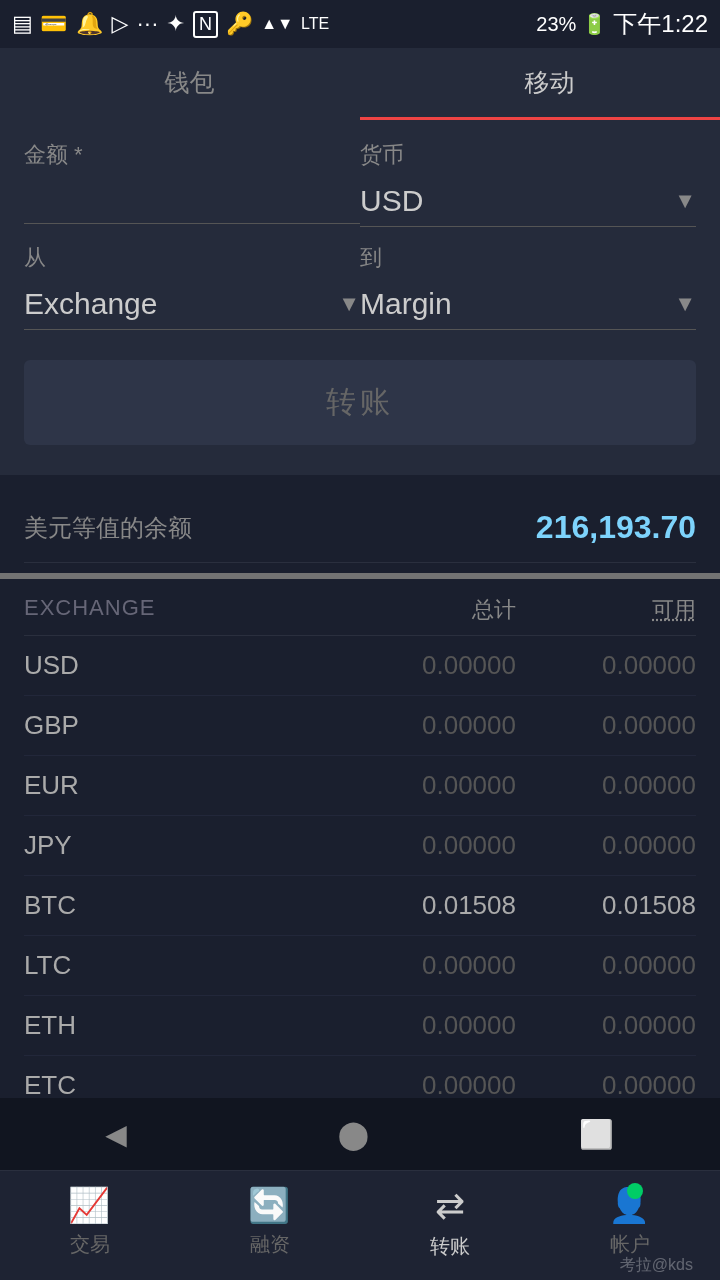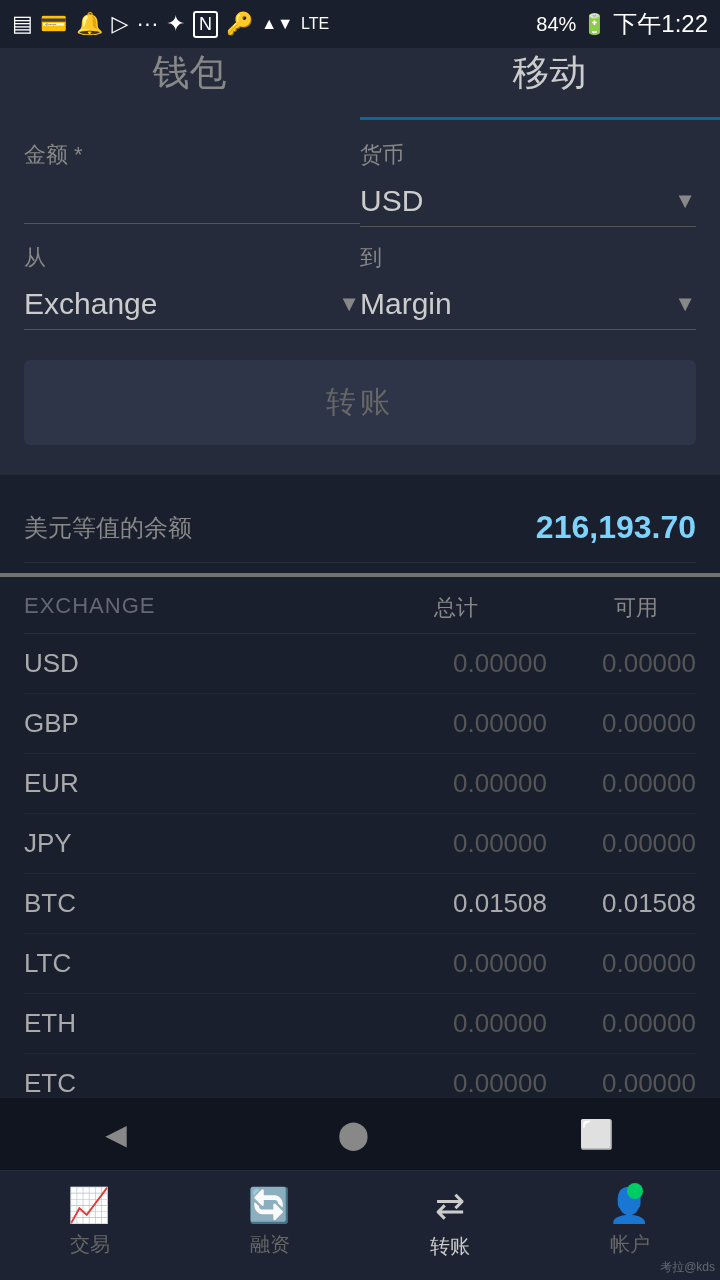--- a/index.html
+++ b/index.html
@@ -31,30 +31,30 @@
     
     .tabs {
       width: 720px;
       height: 72px;
       display: flex;
       background: #252b3b;
     }
     .tab {
       flex: 1;
       display: flex;
-      align-items: flex-start;
+      align-items: center;
       justify-content: center;
-      font-size: 37px;
+      font-size: 25px;
       color: #888;
       border-bottom: 3px solid transparent;
       padding-left: 19px;
     }
     .tab.active {
       color: #ccc;
-      border-bottom: 3px solid #0369a1;
+      border-bottom: 3px solid #ef4444;
     }
 
     
     .form-area {
       background: #252b3b;
       padding: 20px 24px 30px;
     }
 
     .form-row {
       display: flex;
@@ -111,21 +111,21 @@
       color: #666;
       font-size: 30px;
       padding: 22px 0;
       letter-spacing: 4px;
       cursor: pointer;
     }
 
     
     .balance-section {
       padding: 22px 24px 10px;
-      border-bottom: 4px solid #737373;
+      border-bottom: 6px solid #737373;
     }
 
     .balance-row {
       display: flex;
       justify-content: space-between;
       align-items: center;
       padding-bottom: 16px;
       border-bottom: 1px solid #2a2f3e;
     }
 
@@ -160,44 +160,45 @@
 
     .exchange-header-right {
       display: flex;
       gap: 60px;
     }
 
     .col-label {
       font-size: 22px;
       color: #888;
       min-width: 120px;
-      text-align: center;
+      text-align: right;
     }
 
     .col-label.available {
+      text-decoration: underline;
       text-decoration-style: dotted;
     }
 
     .table-row {
       display: flex;
       justify-content: space-between;
       align-items: center;
       padding: 14px 0;
       border-bottom: 1px solid #22273a;
     }
 
     .currency-name {
       font-size: 26px;
       color: #aaa;
       min-width: 120px;
     }
 
     .currency-values {
       display: flex;
-      gap: 29px;
+      gap: 60px;
     }
 
     .currency-val {
       font-size: 26px;
       color: #888;
       min-width: 120px;
       text-align: right;
     }
 
     
@@ -257,43 +258,43 @@
     }
 
     .sys-btn {
       font-size: 28px;
       color: #888;
     }
 
     .watermark {
       position: fixed;
       bottom: 4px;
-      right: 5px;
-      font-size: 12px;
+      right: 27px;
+      font-size: 16px;
       color: rgba(255,255,255,0.3);
     }
   </style>
 </head>
 <body>
 
 <div class="status-bar">
   <div class="status-left">
     <span>▤</span>
     <span>💳</span>
     <span>🔔</span>
     <span>▷</span>
     <span>···</span>
     <span>✦</span>
     <span style="font-size:18px;border:2px solid #fff;padding:1px 4px;border-radius:3px;">N</span>
     <span>🔑</span>
     <span style="font-size:16px;">▲▼</span>
     <span style="font-size:16px;">LTE</span>
   </div>
   <div class="status-right">
-    <span>84%</span>
+    <span>23%</span>
     <span>🔋</span>
     <span style="font-size:24px;">下午1:22</span>
   </div>
 </div>
 
 <div class="tabs">
   <div class="tab">
     <span>钱包</span>
   </div>
   <div class="tab active">

